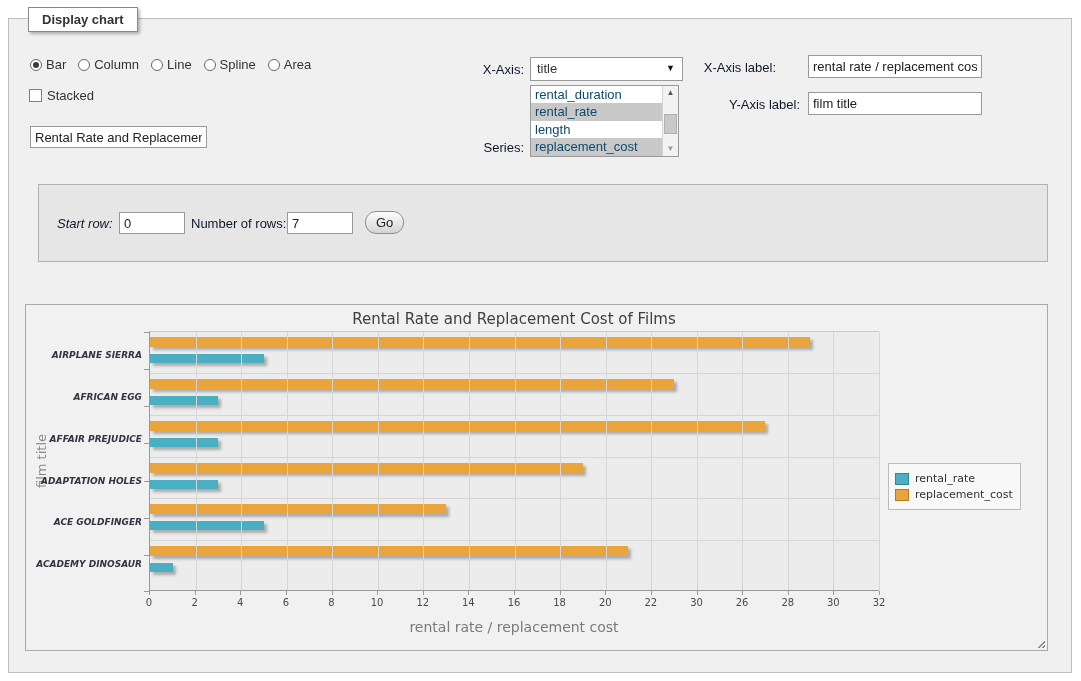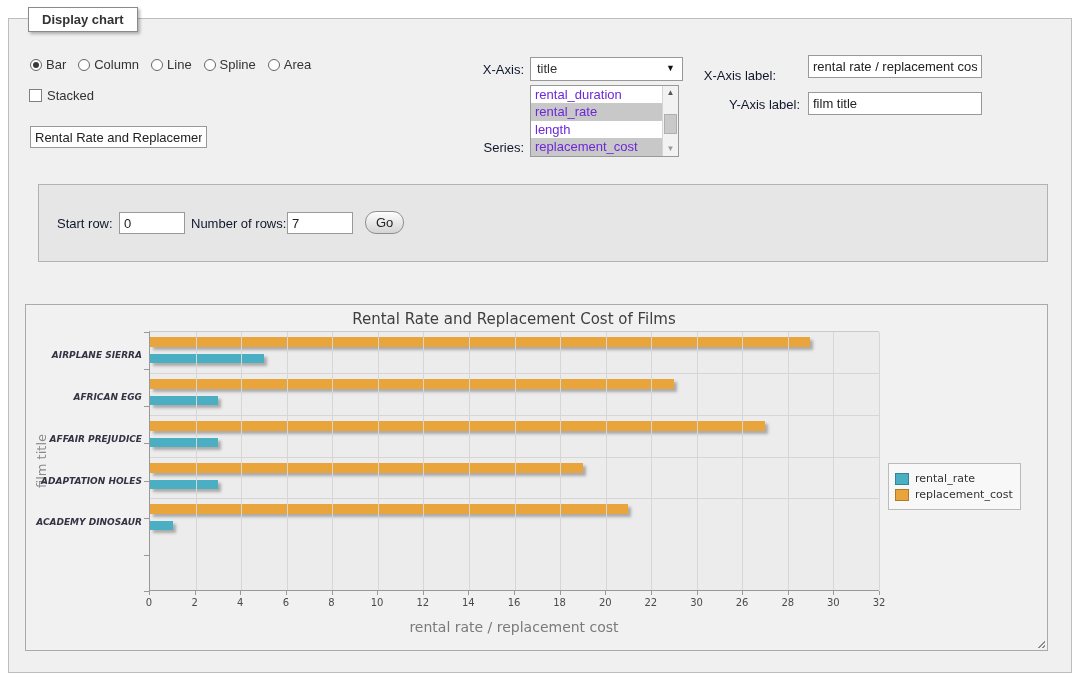--- a/index.html
+++ b/index.html
@@ -22,44 +22,44 @@
                       border-radius:50%; background:#3a3a3a; }
   .stacked-row { position:absolute; left:20px; top:69px; }
   .checkbox { width:13px; height:13px; border:1px solid #808080; background:#fff;
               display:inline-block; margin-right:5px; vertical-align:-2px; }
   input.txt { border:1px solid #999; background:#fff; font-family:"Liberation Sans",sans-serif;
               font-size:13px; padding:2px 4px; color:#222; }
   .title-input { position:absolute; left:21px; top:107px; width:177px; height:22px; }
   .form-label { position:absolute; text-align:right; color:#0f172a; }
   .lbl-xaxis   { left:385px; width:130px; top:43px; }
   .lbl-series  { left:385px; width:130px; top:121px; }
-  .lbl-xcap    { left:632px; width:135px; top:41px;margin-top:8px; }
+  .lbl-xcap    { left:632px; width:135px; top:41px; }
   .lbl-ycap    { left:656px; width:135px; top:78px; }
   .select { position:absolute; left:521px; top:38px; width:153px; height:24px;
             border:1px solid #999; background:#fff; padding:3px 6px; cursor:default; }
   .sel-arrow { position:absolute; right:7px; top:5px; font-size:9px; color:#111; }
   .listbox { position:absolute; left:521px; top:66px; width:149px; height:72px;
              border:1px solid #999; background:#fff; display:flex; }
   .lb-opts { flex:1 1 auto; overflow:hidden; }
-  .lb-opt { height:17.4px; line-height:17px; padding-left:4px; white-space:nowrap; color:#6d28d9; }
+  .lb-opt { height:17.4px; line-height:17px; padding-left:4px; white-space:nowrap; color:#0c4a6e; }
   .lb-opt.sel { background:#c8c8c8; }
   .lb-scroll { width:16px; background:#f2f2f2; border-left:1px solid #d5d5d5; position:relative; }
   .lb-arrow { position:absolute; left:0; width:15px; height:14px; text-align:center;
               font-size:8px; line-height:14px; color:#555; background:#f2f2f2; }
   .lb-arrow.up { top:0; } .lb-arrow.down { bottom:0; color:#9a9a9a; }
   .lb-thumb { position:absolute; left:1px; top:28px; width:13px; height:20px;
               background:#c9c9c9; border:1px solid #b0b0b0; }
   .xcap-input { position:absolute; left:799px; top:36px; width:174px; height:23px; }
   .ycap-input { position:absolute; left:799px; top:73px; width:174px; height:23px; }
 
   
   .rows-panel { position:absolute; left:29px; top:165px; width:1010px; height:78px;
                 background:#e6e6e6; border:1px solid #b2b2b2; }
   .rows-panel .form-label { text-align:left; }
-  .lbl-start { left:18px; top:31px; width:70px; }
+  .lbl-start { left:18px; top:31px; width:70px;font-style:italic; }
   .start-input { position:absolute; left:80px; top:27px; width:66px; height:22px; }
   .lbl-numrows { left:152px; top:31px; width:100px; }
   .num-input { position:absolute; left:248px; top:27px; width:66px; height:22px; }
   .go-btn { position:absolute; left:326px; top:26px; height:23px; padding:0 10px;
             border:1px solid #8f8f8f; border-radius:11px;
             background:linear-gradient(#fdfdfd,#d4d4d4); font-size:13px; color:#222;
             font-family:"Liberation Sans",sans-serif; cursor:default; }
 
   
   .chart-box { position:absolute; left:16px; top:285px; width:1023px; height:347px;
@@ -164,20 +164,25 @@
             <div class="cat">AFFAIR PREJUDICE</div>
             <div class="bar b1" style="width: 84.3438%; background: rgb(233, 164, 60);"></div>
             <div class="bar b2" style="width: 9.34375%; background: rgb(74, 175, 194);"></div>
           </div>
           <div class="band">
             <div class="cat">ADAPTATION HOLES</div>
             <div class="bar b1" style="width: 59.3437%; background: rgb(233, 164, 60);"></div>
             <div class="bar b2" style="width: 9.34375%; background: rgb(74, 175, 194);"></div>
           </div>
           <div class="band">
+            <div class="cat">ACE GOLDFINGER</div>
+            <div class="bar b1" style="width: 40.5938%; background: rgb(233, 164, 60);"></div>
+            <div class="bar b2" style="width: 15.5938%; background: rgb(74, 175, 194);"></div>
+          </div>
+          <div class="band">
             <div class="cat">ACADEMY DINOSAUR</div>
             <div class="bar b1" style="width: 65.5938%; background: rgb(233, 164, 60);"></div>
             <div class="bar b2" style="width: 3.09375%; background: rgb(74, 175, 194);"></div>
           </div>
         </div>
     <div class="gridline" style="left: 6.25%;"></div>
         <div class="gridline" style="left: 12.5%;"></div>
         <div class="gridline" style="left: 18.75%;"></div>
         <div class="gridline" style="left: 25%;"></div>
         <div class="gridline" style="left: 31.25%;"></div>

